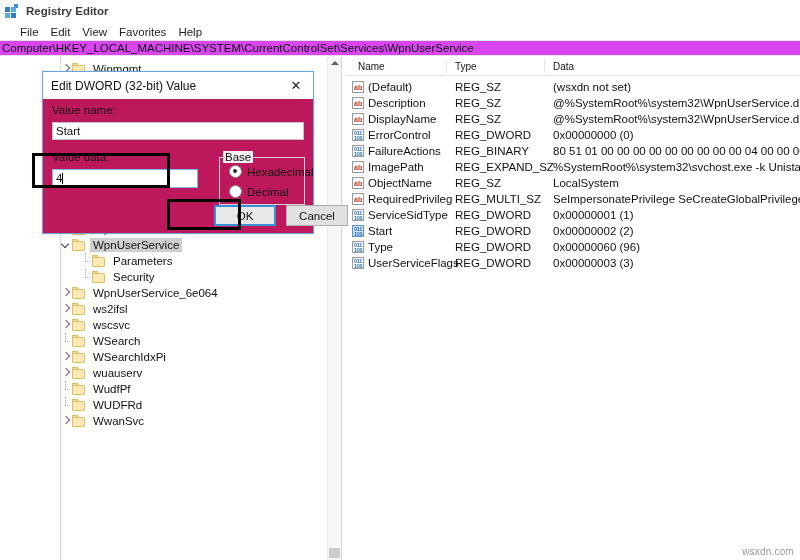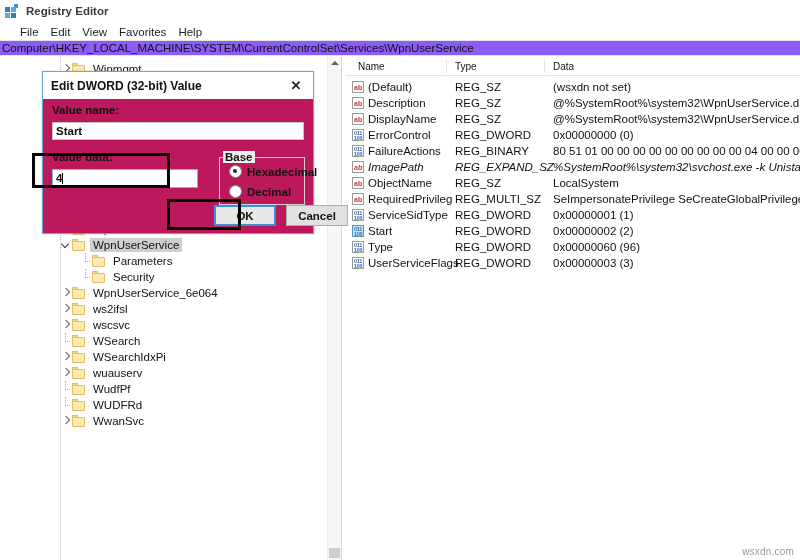--- a/index.html
+++ b/index.html
@@ -68,21 +68,21 @@
 
   
   #addressbar {
     position: absolute;
     left: 0; top: 40px;
     width: 800px; height: 16px;
     border-top: 1px solid #e3e3e3;
     border-bottom: 1px solid #e3e3e3;
     display: flex;
     align-items: center;
-    background: #8b5cf6;
+    background: #d946ef;
     box-sizing: border-box;
   }
   #addresspath {
     font-size: 11.5px;
     color: #111111;
     margin-left: 2px;
     white-space: nowrap;
   }
 
   
@@ -308,21 +308,20 @@
 
   
   #dialog {
     position: absolute;
     left: 42px; top: 71px;
     width: 272px; height: 163px;
     background: #f0f0f0;
     border: 1px solid #6ba6d8;
     box-sizing: border-box;
     box-shadow: 0 0 2px rgba(0,0,0,0.18);
-    font-weight: bold;
   }
   #dlg-titlebar {
     position: absolute;
     left: 0; top: 0;
     width: 270px; height: 27px;
     background: #ffffff;
     display: flex;
     align-items: center;
   }
   #dlg-title {
@@ -724,21 +723,21 @@
         <span class="lr-name">ErrorControl</span>
         <span class="lr-type">REG_DWORD</span>
         <span class="lr-data">0x00000000 (0)</span>
       </div>
       <div class="list-row" style="top: 86px;">
         <span class="lr-icon bin">011<br>100</span>
         <span class="lr-name">FailureActions</span>
         <span class="lr-type">REG_BINARY</span>
         <span class="lr-data">80 51 01 00 00 00 00 00 00 00 00 00 04 00 00 00 14 00...</span>
       </div>
-      <div class="list-row" style="top: 102px; font-style: italic;">
+      <div class="list-row" style="top: 102px;">
         <span class="lr-icon sz">ab</span>
         <span class="lr-name">ImagePath</span>
         <span class="lr-type">REG_EXPAND_SZ</span>
         <span class="lr-data">%SystemRoot%\system32\svchost.exe -k Unistack...</span>
       </div>
       <div class="list-row" style="top: 118px;">
         <span class="lr-icon sz">ab</span>
         <span class="lr-name">ObjectName</span>
         <span class="lr-type">REG_SZ</span>
         <span class="lr-data">LocalSystem</span>

